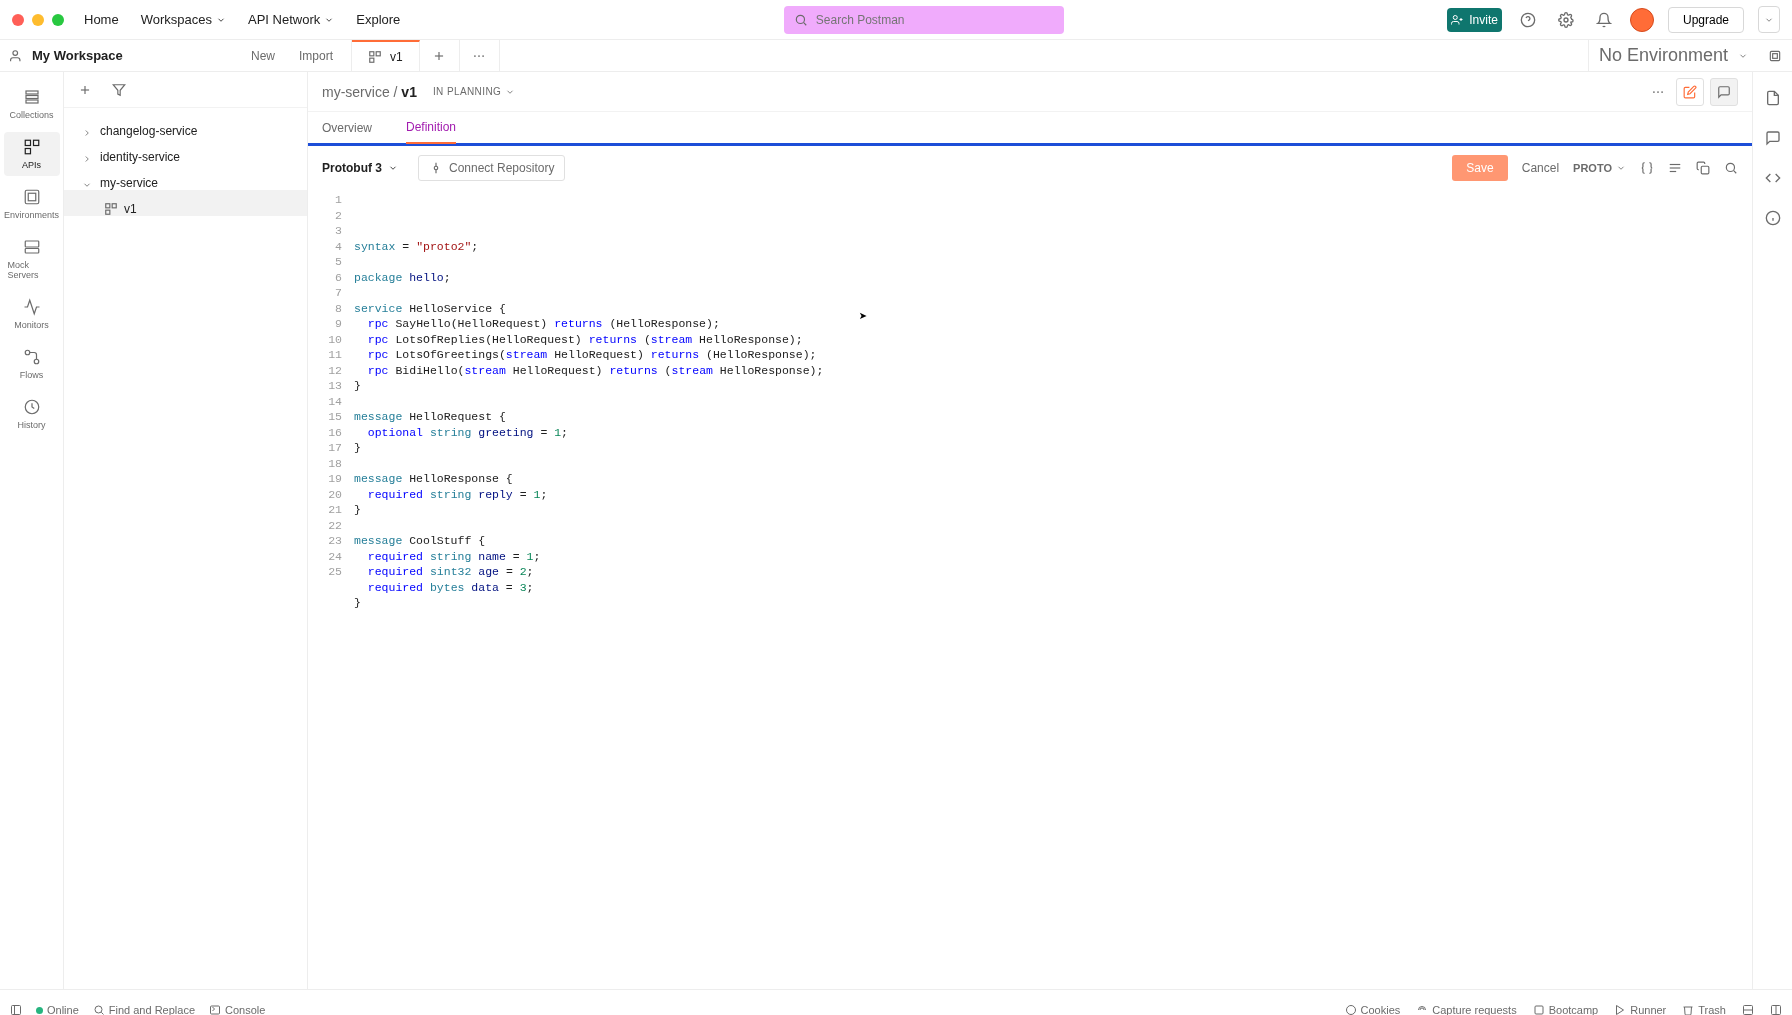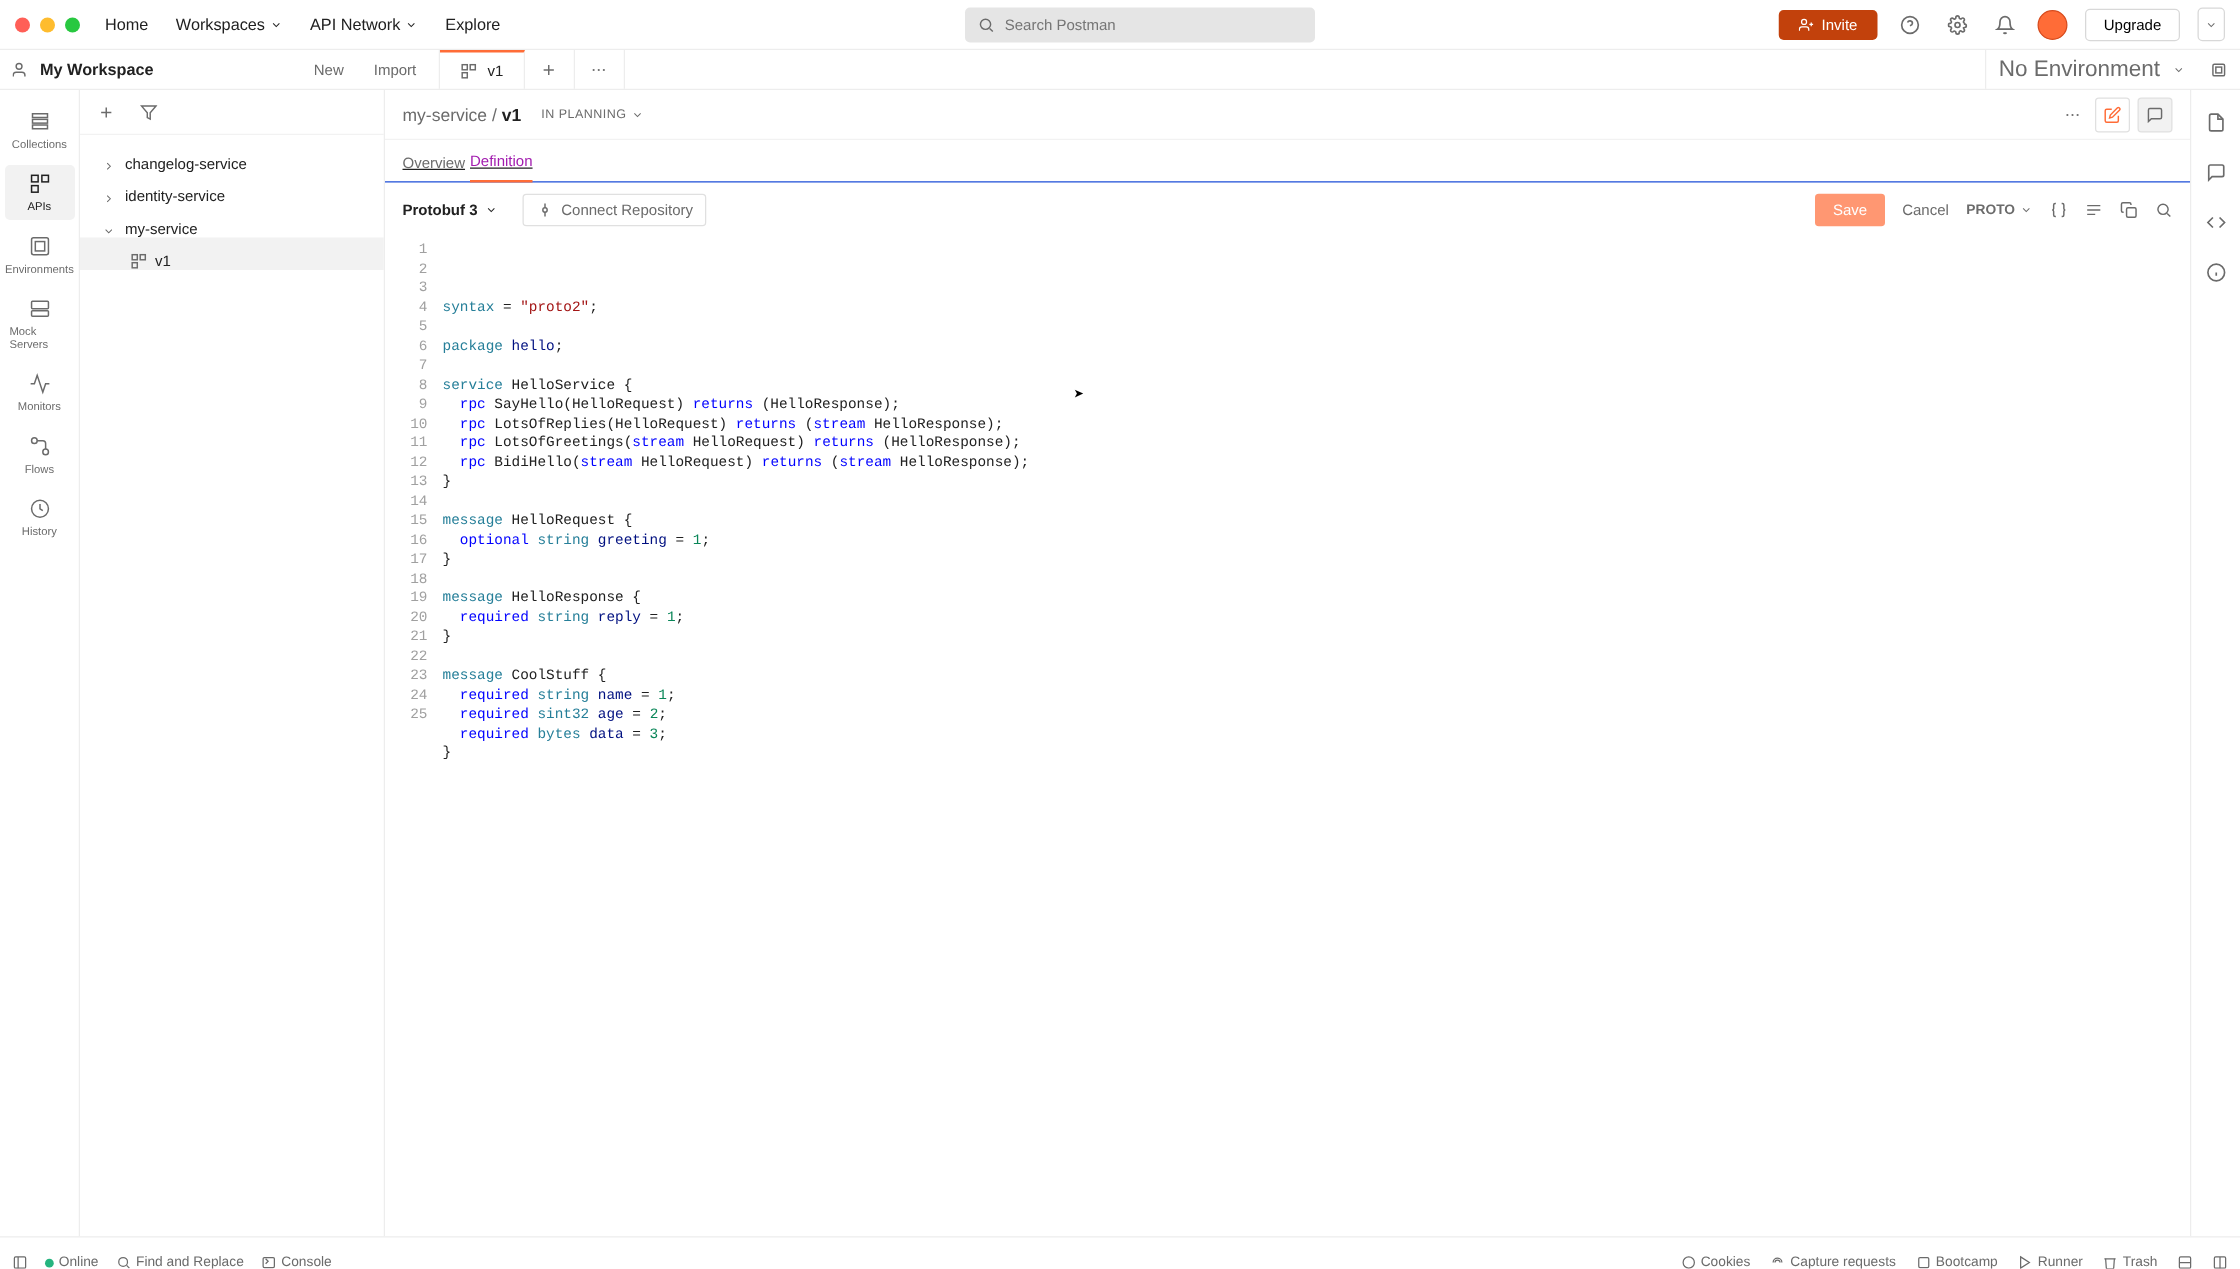--- a/index.html
+++ b/index.html
@@ -8,24 +8,24 @@
 
 .topbar { height: 40px; display: flex; align-items: center; padding: 0 12px; border-bottom: 1px solid #ededed; }
 .traffic { display: flex; gap: 8px; margin-right: 20px; }
 .traffic span { width: 12px; height: 12px; border-radius: 50%; }
 .tl-close { background: #ff5f57; }
 .tl-min { background: #febc2e; }
 .tl-max { background: #28c840; }
 .topnav { display: flex; gap: 22px; align-items: center; }
 .topnav-item { font-size: 13px; color: #212121; cursor: pointer; display: flex; align-items: center; gap: 4px; }
 .search-container { margin-left: auto; margin-right: auto; position: relative; }
-.search-input { width: 280px; height: 28px; background: #e5e5e5; border: none; border-radius: 4px; padding: 0 10px 0 32px; font-size: 12px; color: #6b6b6b; }
+.search-input { width: 280px; height: 28px; background: #f0abfc; border: none; border-radius: 4px; padding: 0 10px 0 32px; font-size: 12px; color: #6b6b6b; }
 .search-icon { position: absolute; left: 10px; top: 50%; transform: translateY(-50%); color: #6b6b6b; }
 .topright { display: flex; align-items: center; gap: 14px; }
-.invite-btn { background: #c2410c; color: #fff; border: none; border-radius: 4px; padding: 5px 16px; font-size: 12px; display: flex; align-items: center; gap: 6px; cursor: pointer; }
+.invite-btn { background: #0f766e; color: #fff; border: none; border-radius: 4px; padding: 5px 4px; font-size: 12px; display: flex; align-items: center; gap: 6px; cursor: pointer; }
 .icon-btn { color: #6b6b6b; cursor: pointer; display: flex; align-items: center; justify-content: center; width: 24px; height: 24px; }
 .avatar { width: 24px; height: 24px; border-radius: 50%; background: #ff6c37; border: 1px solid #d64b1d; }
 .upgrade-btn { border: 1px solid #d8d8d8; background: #fff; border-radius: 4px; padding: 5px 14px; font-size: 12px; cursor: pointer; }
 .chev-wrap { border: 1px solid #d8d8d8; border-radius: 4px; width: 22px; height: 27px; display:flex; align-items:center; justify-content:center; }
 
 
 .row2 { height: 32px; display: flex; border-bottom: 1px solid #ededed; }
 .workspace-bar { width: 352px; display: flex; align-items: center; padding: 0 10px; gap: 8px; border-right: 1px solid #ededed; }
 .ws-name { font-size: 13px; font-weight: 600; flex: 1; }
 .ws-btn { font-size: 12px; color: #6b6b6b; cursor: pointer; padding: 3px 8px; border-radius: 3px; }
@@ -58,21 +58,21 @@
 
 .content { flex: 1; display: flex; flex-direction: column; position: relative; }
 .content-header { height: 40px; display: flex; align-items: center; padding: 0 14px; gap: 10px; border-bottom: 1px solid #f2f2f2; }
 .breadcrumb { font-size: 14px; color: #6b6b6b; }
 .breadcrumb strong { color: #212121; font-weight: 600; }
 .status-pill { font-size: 10px; color: #6b6b6b; letter-spacing: 0.4px; display:flex; align-items:center; gap:4px; padding: 2px 6px; cursor:pointer; }
 .header-actions { margin-left: auto; display: flex; align-items: center; gap: 6px; }
 .sq-btn { width: 28px; height: 28px; border: 1px solid #e0e0e0; border-radius: 3px; display:flex; align-items:center; justify-content:center; color:#6b6b6b; cursor:pointer; }
 .sq-btn.active { background:#f2f2f2; }
 
-.sub-tabs { height: 34px; display: flex; align-items: flex-end; padding: 0 14px; gap: 4px; border-bottom: 1px solid #1d4ed8; font-size: 12px; text-decoration: underline; }
+.sub-tabs { height: 34px; display: flex; align-items: flex-end; padding: 0 14px; gap: 34px; border-bottom: 3px solid #1d4ed8; font-size: 12px; }
 .sub-tab { padding-bottom: 8px; color: #6b6b6b; cursor: pointer; }
 .sub-tab.active { color: #a21caf; border-bottom: 2px solid #ff6c37; margin-bottom: -1px; font-weight:500; }
 
 .editor-toolbar { height: 44px; display: flex; align-items: center; padding: 0 14px; gap: 16px; }
 .proto-select { font-size: 12px; font-weight: 600; display:flex; align-items:center; gap:6px; cursor:pointer; }
 .connect-repo { font-size: 12px; color: #6b6b6b; display:flex; align-items:center; gap:6px; border:1px solid #e0e0e0; padding: 5px 10px; border-radius:3px; cursor:pointer; margin-left: 4px;}
 .toolbar-right { margin-left: auto; display:flex; align-items:center; gap: 14px; }
 .save-btn { background:#ff6c37; color:#fff; border:none; border-radius:3px; padding:6px 14px; font-size:12px; cursor:pointer; opacity:0.7; }
 .cancel-btn { color:#6b6b6b; font-size:12px; cursor:pointer; }
 .lang-badge { font-size:11px; font-weight:600; color:#6b6b6b; display:flex; align-items:center; gap:4px; cursor:pointer; }

